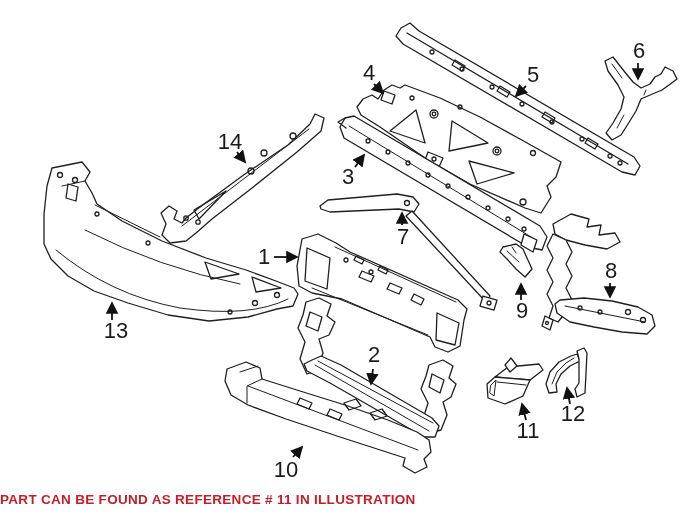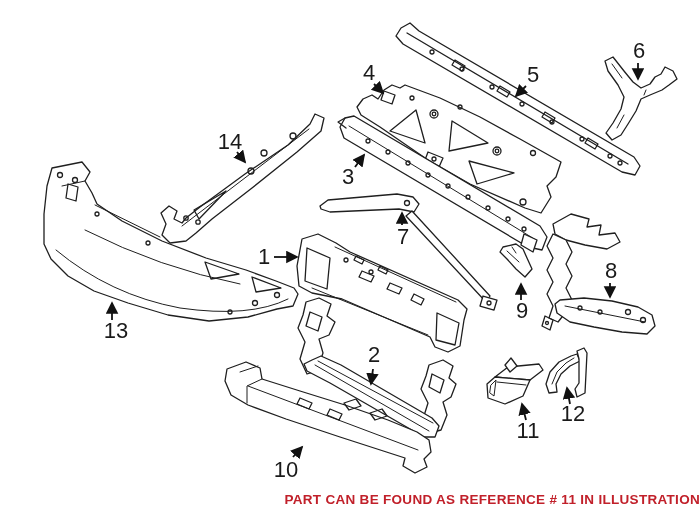--- a/index.html
+++ b/index.html
@@ -6,21 +6,21 @@
   .stage{position:relative;width:700px;height:518px;background:#ffffff;overflow:hidden;
          font-family:"Liberation Sans",sans-serif;}
   .stage svg{position:absolute;left:0;top:0;}
   .art path,.art line,.art circle,.art rect{stroke:#1f1f1f;stroke-width:1.3;fill:none;
          stroke-linejoin:round;stroke-linecap:round;}
   .art path.solid{fill:#ffffff;}
   .art path.thin{stroke-width:1;}
   .callouts text{font-family:"Liberation Sans",sans-serif;font-size:22px;fill:#1a1a1a;
          text-anchor:middle;}
   .callouts line{stroke:#111111;stroke-width:1.8;}
-  .caption{position:absolute;left:0;top:492px;width:700px;text-align:right;
+  .caption{position:absolute;left:0;top:492px;width:700px;text-align:left;
          color:#c1202a;font-weight:700;font-size:13.5px;letter-spacing:.3px;
          font-family:"Liberation Sans",sans-serif;}
 </style>
 </head>
 <body>
 
 <div class="stage">
 <svg width="700" height="518" viewBox="0 0 700 518">
   <defs>
     <marker id="ah" markerWidth="8" markerHeight="8" refX="6" refY="3.5" orient="auto">

